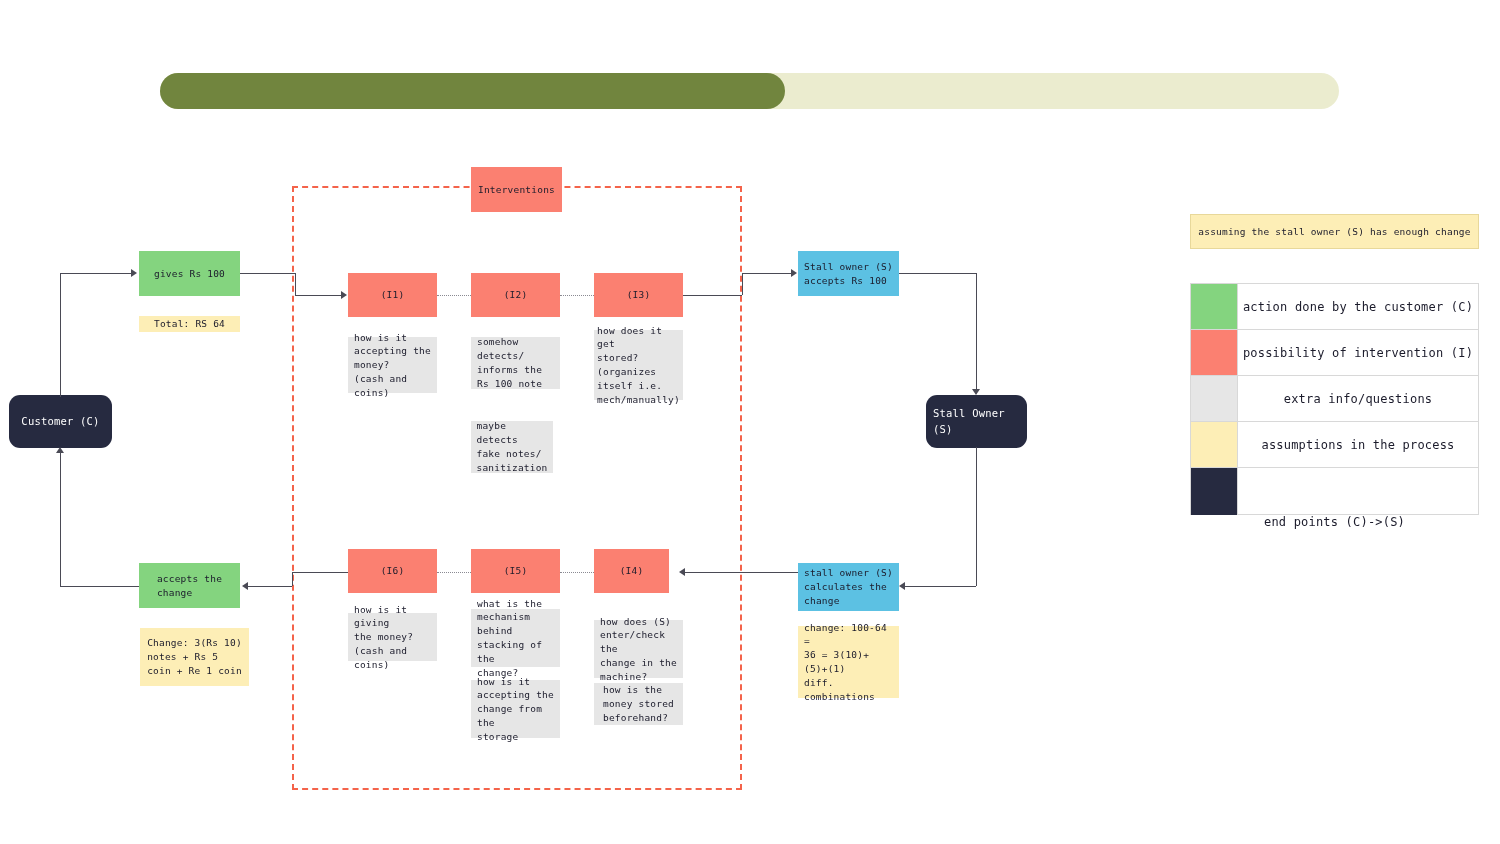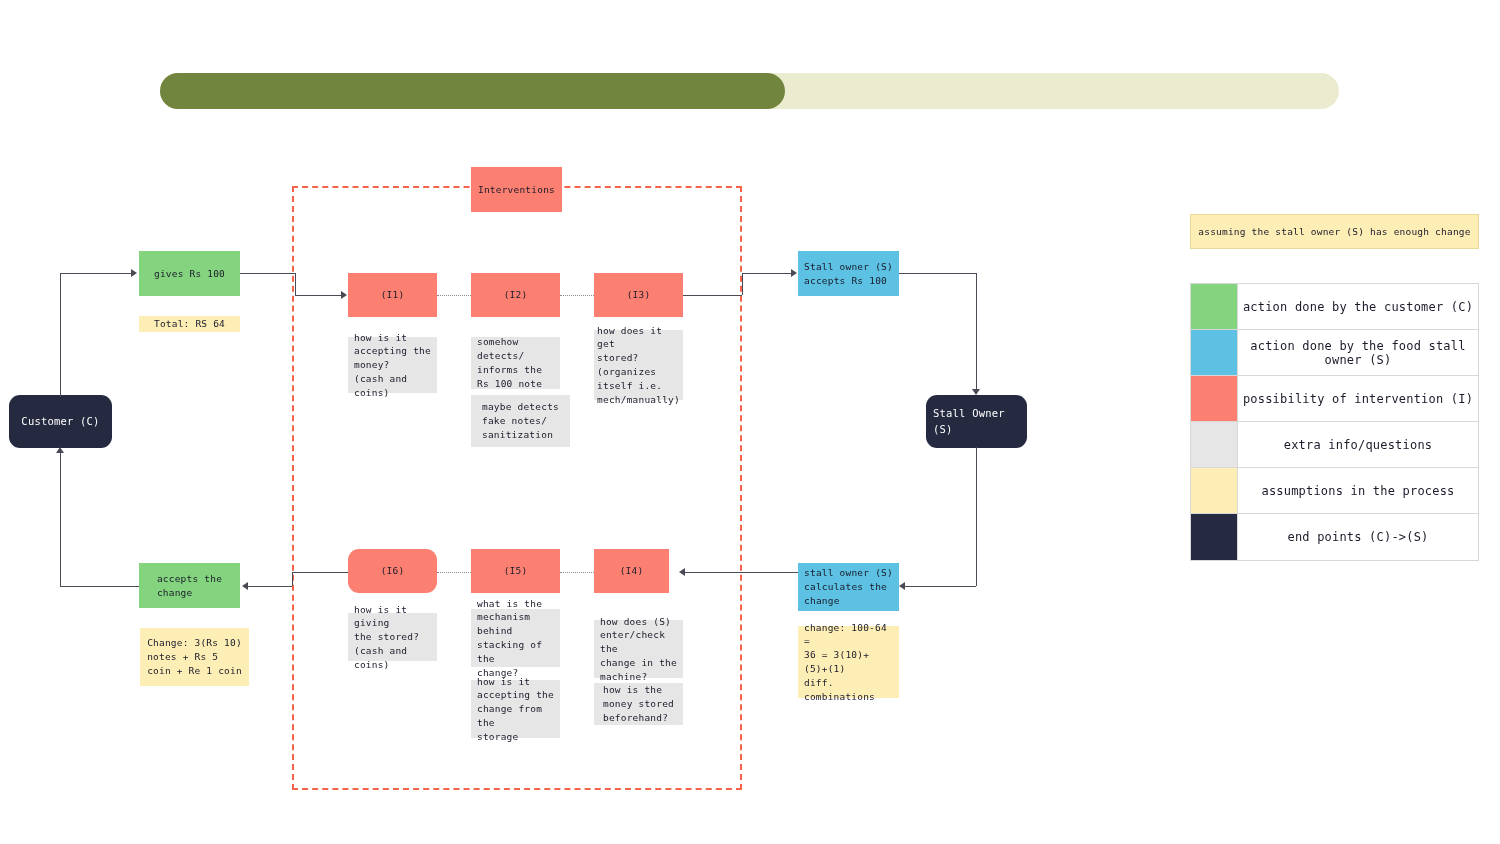--- a/index.html
+++ b/index.html
@@ -122,21 +122,21 @@
     left: 1190px; top: 283px;
     width: 289px;
     border: 1px solid #d8d8d8;
     background: #ffffff;
   }
   .legend-row {
     display: flex;
     height: 46px;
     border-bottom: 1px solid #d8d8d8;
   }
-  .legend-row:last-child { border-bottom: none; }
+  .legend-row:last-child { border-bottom: none; flex-direction: column; }
   .legend-swatch {
     width: 47px;
     flex: 0 0 47px;
     border-right: 1px solid #d8d8d8;
   }
   .legend-label {
     flex: 1;
     display: flex;
     align-items: center;
     justify-content: center;
@@ -168,44 +168,44 @@
   <div class="node n-red" style="left:471px; top:273px; width:89px; height:44px;">(I2)</div>
   <div class="node n-red" style="left:594px; top:273px; width:89px; height:44px;">(I3)</div>
 
   <div class="node n-grey" style="left:348px; top:337px; width:89px; height:56px;">how is it
 accepting the
 money?
 (cash and coins)</div>
   <div class="node n-grey" style="left:471px; top:337px; width:89px; height:52px;">somehow detects/
 informs the
 Rs 100 note</div>
-  <div class="node n-grey" style="left:471px; top:395px; width:99px; height:52px;">maybe detects
+  <div class="node n-grey" style="left:471px; top:421px; width:82px; height:52px;">maybe detects
 fake notes/
 sanitization</div>
   <div class="node n-grey" style="left:594px; top:330px; width:89px; height:70px;">how does it get
 stored?
 (organizes
 itself i.e.
 mech/manually)</div>
 
   <div class="node n-blue" style="left:798px; top:251px; width:101px; height:45px;">Stall owner (S)
 accepts Rs 100</div>
 
   <div class="node n-green" style="left:139px; top:563px; width:101px; height:45px;">accepts the
 change</div>
   <div class="node n-yellow" style="left:124px; top:628px; width:109px; height:58px;margin-left:16px;">Change: 3(Rs 10)
 notes + Rs 5
 coin + Re 1 coin</div>
 
-  <div class="node n-red" style="left:348px; top:549px; width:89px; height:44px;border-radius:11px;">(I6)</div>
+  <div class="node n-red" style="left:348px; top:549px; width:89px; height:44px;">(I6)</div>
   <div class="node n-red" style="left:471px; top:549px; width:89px; height:44px;">(I5)</div>
   <div class="node n-red" style="left:594px; top:549px; width:75px; height:44px;">(I4)</div>
 
   <div class="node n-grey" style="left:348px; top:613px; width:89px; height:48px;">how is it giving
-the stored?
+the money?
 (cash and coins)</div>
   <div class="node n-grey" style="left:471px; top:609px; width:89px; height:58px;">what is the
 mechanism behind
 stacking of the
 change?</div>
   <div class="node n-grey" style="left:471px; top:680px; width:89px; height:58px;">how is it
 accepting the
 change from the
 storage</div>
   <div class="node n-grey" style="left:594px; top:609px; width:89px; height:58px;margin-top:11px;">how does (S)
@@ -268,24 +268,20 @@
   <div class="arrow up" style="left:56px; top:447px;"></div>
 
   <div class="assumption-banner">assuming the stall owner (S) has enough change</div>
 
   <div class="legend">
     <div class="legend-row">
       <div class="legend-swatch" style="background: rgb(132, 212, 127);"></div>
       <div class="legend-label">action done by the customer (C)</div>
     </div>
     <div class="legend-row">
-      <div class="legend-swatch" style="background: rgb(92, 193, 227);"></div>
-      <div class="legend-label">action done by the food stall owner (S)</div>
-    </div>
-    <div class="legend-row">
       <div class="legend-swatch" style="background: rgb(251, 128, 113);"></div>
       <div class="legend-label">possibility of intervention (I)</div>
     </div>
     <div class="legend-row">
       <div class="legend-swatch" style="background: rgb(230, 230, 230);"></div>
       <div class="legend-label">extra info/questions</div>
     </div>
     <div class="legend-row">
       <div class="legend-swatch" style="background: rgb(253, 238, 182);"></div>
       <div class="legend-label">assumptions in the process</div>

